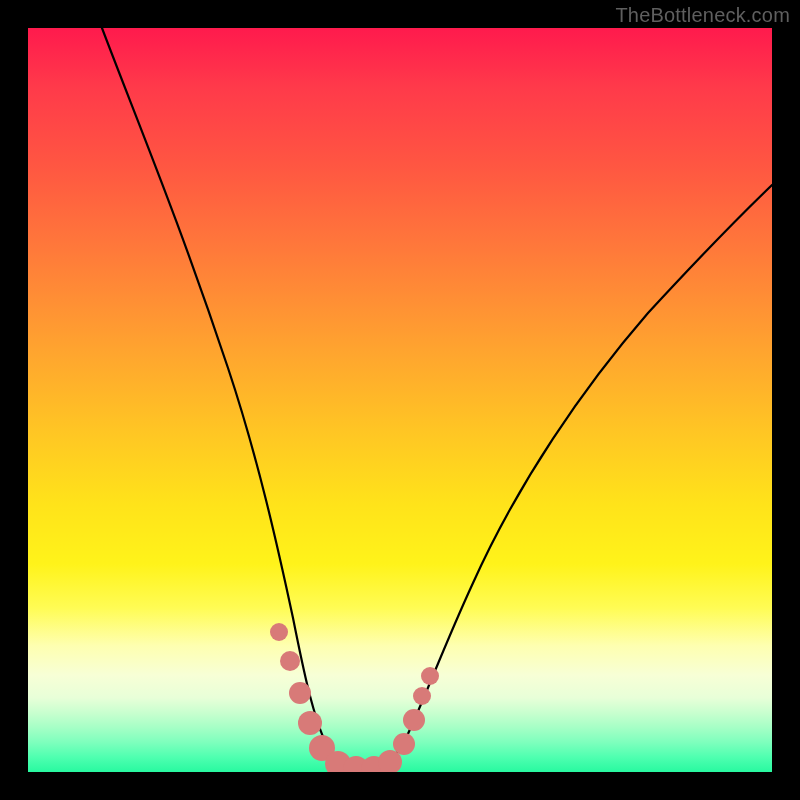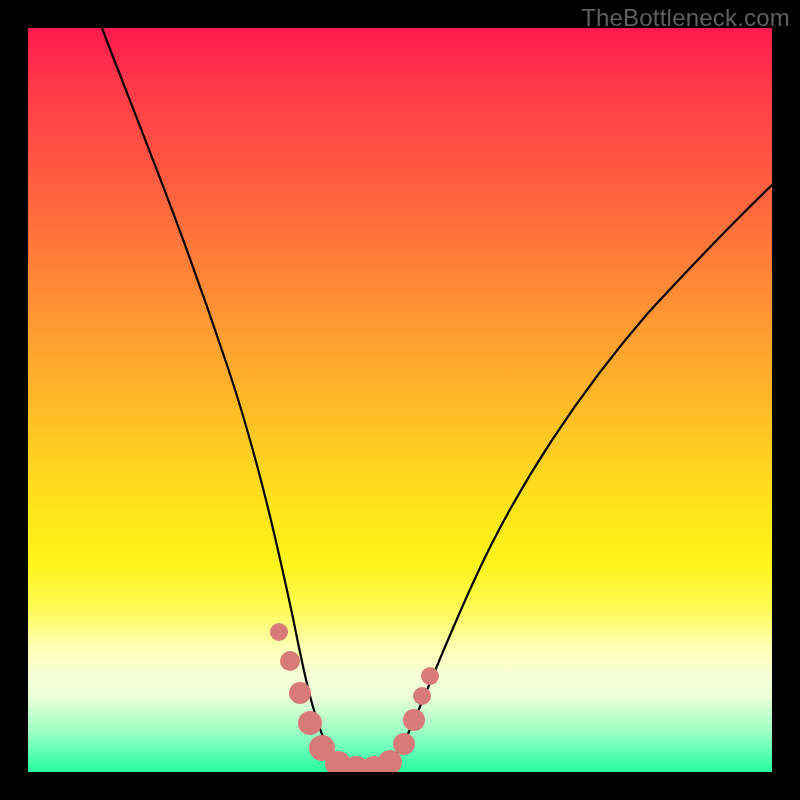--- a/index.html
+++ b/index.html
@@ -49,21 +49,21 @@
       #7effbd 96%,
       #4fffb0 98%,
       #28f9a0 100%
     );
   }
   .watermark {
     position: absolute;
     top: 4px;
     right: 10px;
     color: #5f5f5f;
-    font-size: 24px;
+    font-size: 20px;
     font-weight: 500;
     letter-spacing: 0.2px;
   }
   svg {
     position: absolute;
     inset: 0;
     width: 744px;
     height: 744px;
   }
   .curve {

